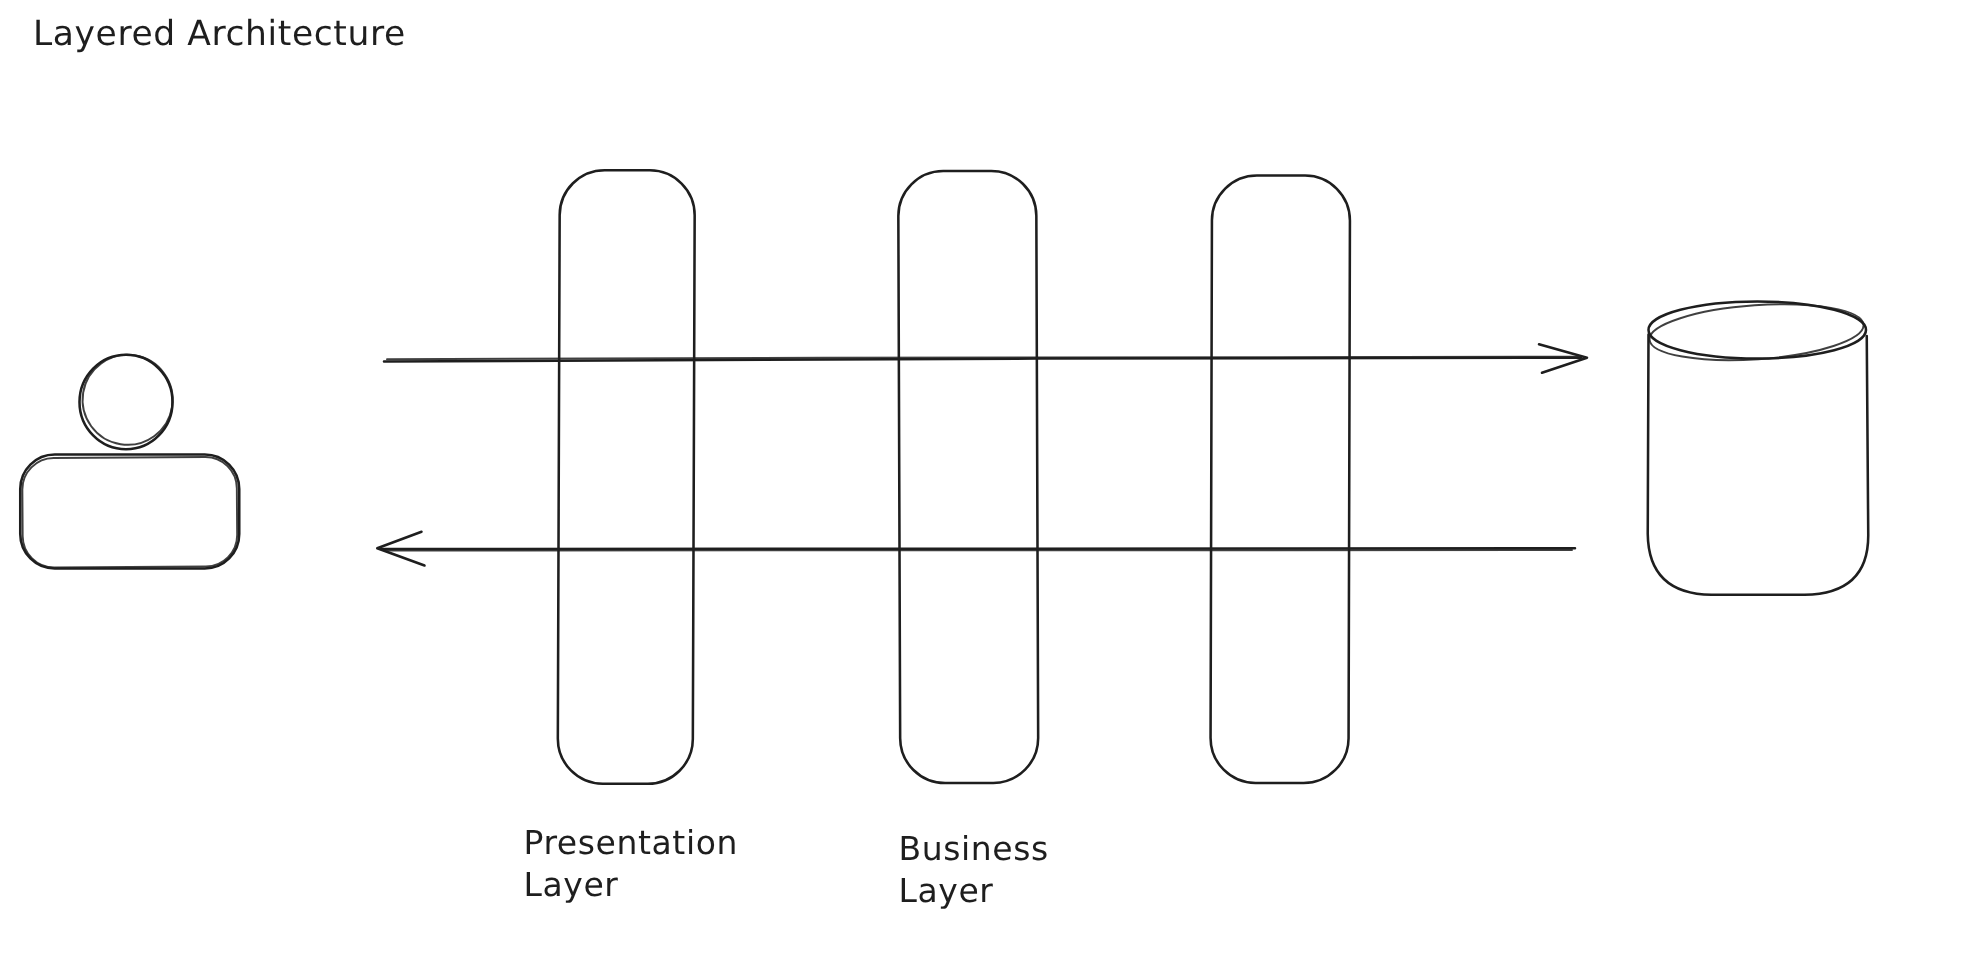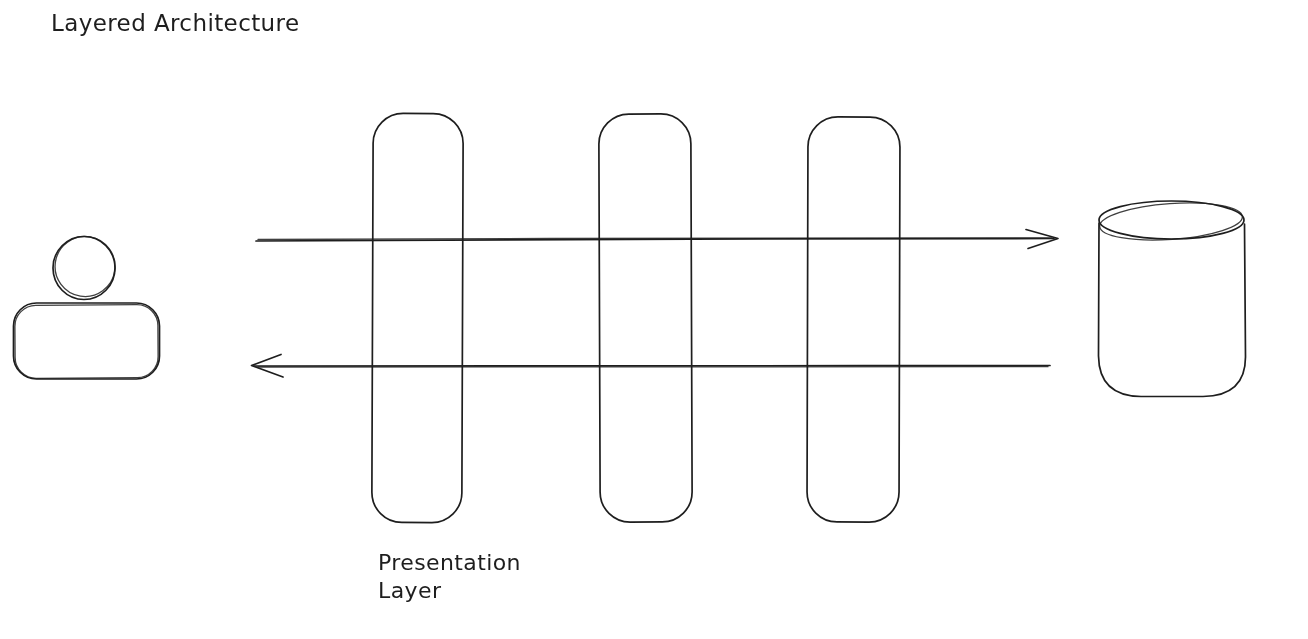--- a/index.html
+++ b/index.html
@@ -21,21 +21,20 @@
     stroke-linejoin: round;
   }
   .stage svg .stroke.thin { stroke-width: 1.3; opacity: .85; }
   .txt {
     position: absolute;
     font-size: 22px;
     line-height: 28px;
     letter-spacing: .4px;
     white-space: normal;
     user-select: none;
-    margin-left: 29px;
   }
   .title { left: 22px; top: 8px; font-size: 23px; line-height: 30px; }
   .lbl-presentation { left: 349px; top: 549px; width: 185px; }
   .lbl-business    { left: 599px; top: 553px; width: 135px; }
   .lbl-persistence { left: 806px; top: 558px; width: 160px; }
 </style>
 </head>
 <body>
 
 <div class="stage">
@@ -73,14 +72,15 @@
 
     <g>
       <path class="stroke" d="M1050 365.5 C 780 365.8, 500 366, 254 366"></path>
       <path class="stroke thin" d="M1048 366.7 C 760 366.9, 480 367, 258 367"></path>
       <path class="stroke" d="M281 354.5 L251.5 365.5 L283 377"></path>
     </g>
   </svg>
 
   <div class="txt title">Layered Architecture</div>
   <div class="txt lbl-presentation">Presentation Layer</div>
+  <div class="txt lbl-business">Business Layer</div>
 
 </div>
 
 </body></html>

